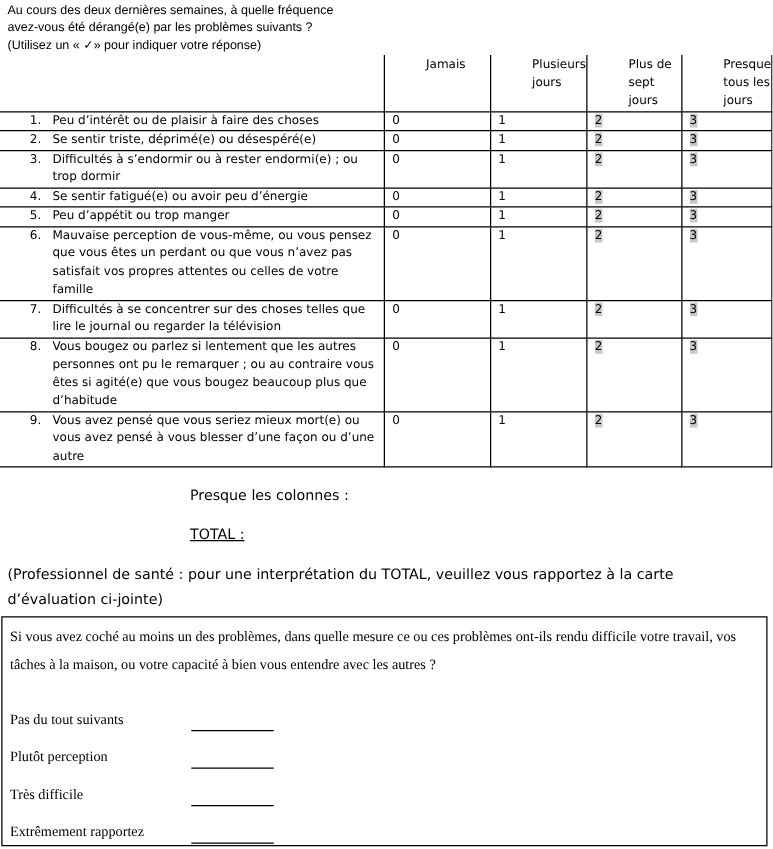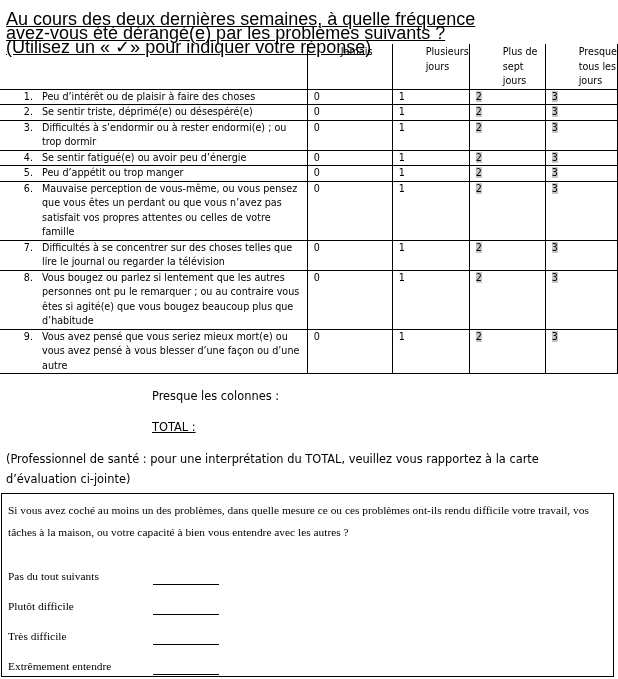--- a/index.html
+++ b/index.html
@@ -1,22 +1,22 @@
 <!DOCTYPE html>
 <html><head>
   <meta charset="utf-8">
   <style>
     html, body { margin: 0; padding: 0; background: #ffffff; }
     body {
       width: 618px; height: 679px; position: relative; overflow: hidden;
       color: #000; font-family: "Liberation Sans", sans-serif;
     }
     .intro {
-      position: absolute; left: 6px; top: 12px; width: 320px;
-      font-family: "Liberation Sans", sans-serif; font-size: 18px; line-height: 14px; text-decoration: underline;
+      position: absolute; left: 6px; top: 2px; width: 320px;
+      font-family: "Liberation Sans", sans-serif; font-size: 10px; line-height: 14px;
     }
     .intro div { white-space: nowrap; }
     .phq-table {
       position: absolute; left: 0; top: 44px;
       border-collapse: collapse; table-layout: fixed;
       font-family: "DejaVu Sans", sans-serif; font-size: 9.6px; line-height: 14.5px;
     }
     .phq-table td, .phq-table th {
       padding: 0 0 0 6px; vertical-align: top; text-align: left; font-weight: normal;
       border: 1.3px solid #000;
@@ -185,24 +185,24 @@
 
 <div class="note">(Professionnel de santé : pour une interprétation du TOTAL, veuillez vous rapportez à la carte d’évaluation ci-jointe)</div>
 
 <div class="box">
   <div class="q">Si vous avez coché au moins un des problèmes, dans quelle mesure ce ou ces problèmes ont-ils rendu difficile votre travail, vos tâches à la maison, ou votre capacité à bien vous entendre avec les autres ?</div>
   <div class="opt-row" style="top:76px;">
     <span class="lbl">Pas du tout suivants</span>
     <span class="line"></span>
   </div>
   <div class="opt-row" style="top:106px;">
-    <span class="lbl">Plutôt difficile</span>
+    <span class="lbl">Plutôt perception</span>
     <span class="line"></span>
   </div>
   <div class="opt-row" style="top:136px;">
     <span class="lbl">Très difficile</span>
     <span class="line"></span>
   </div>
   <div class="opt-row" style="top:166px;">
-    <span class="lbl">Extrêmement entendre</span>
+    <span class="lbl">Extrêmement rapportez</span>
     <span class="line"></span>
   </div>
 </div>
 
 </body></html>

